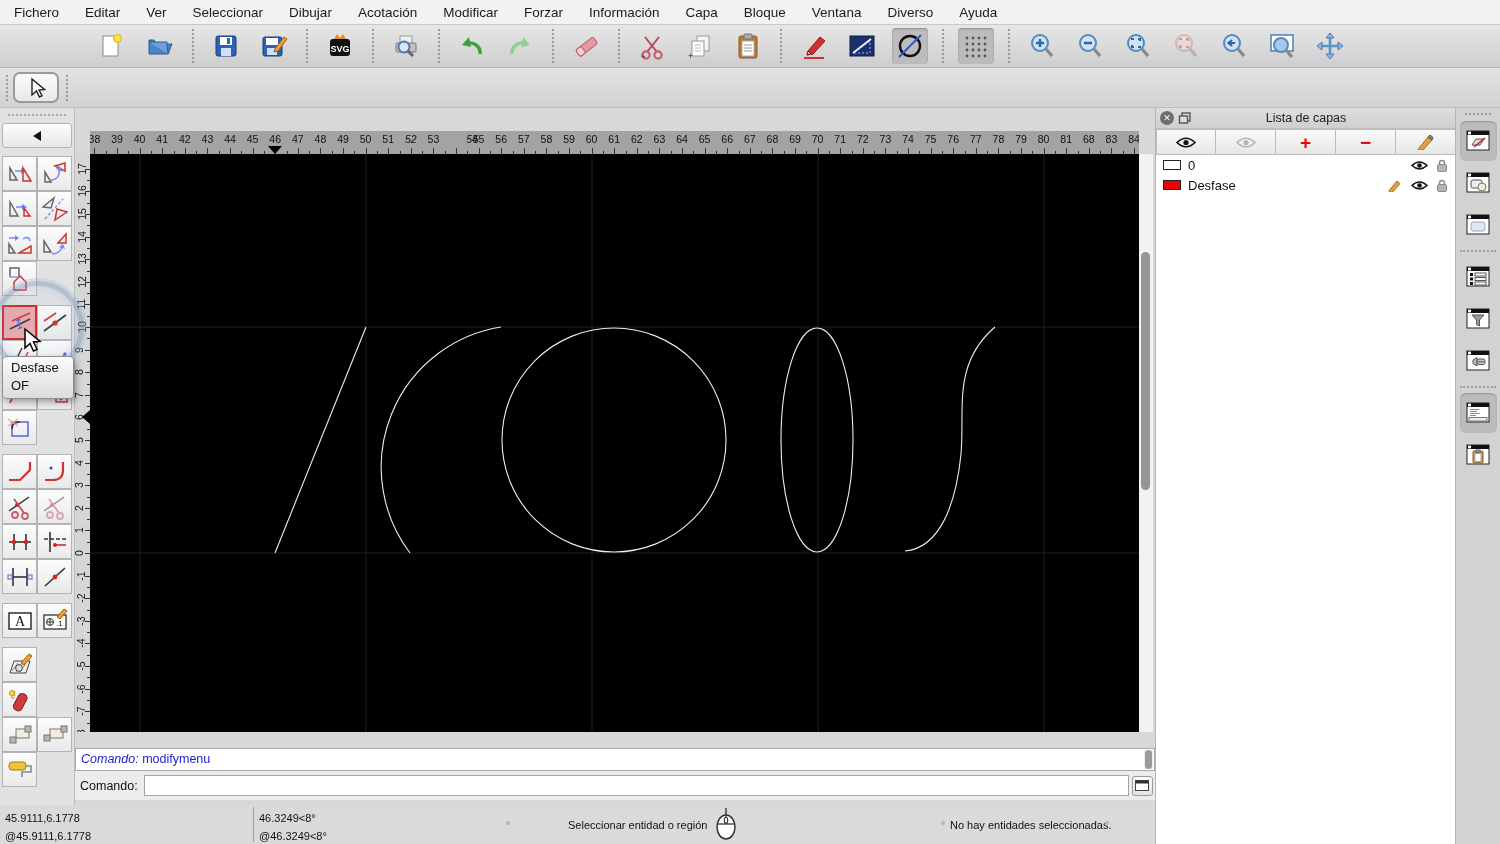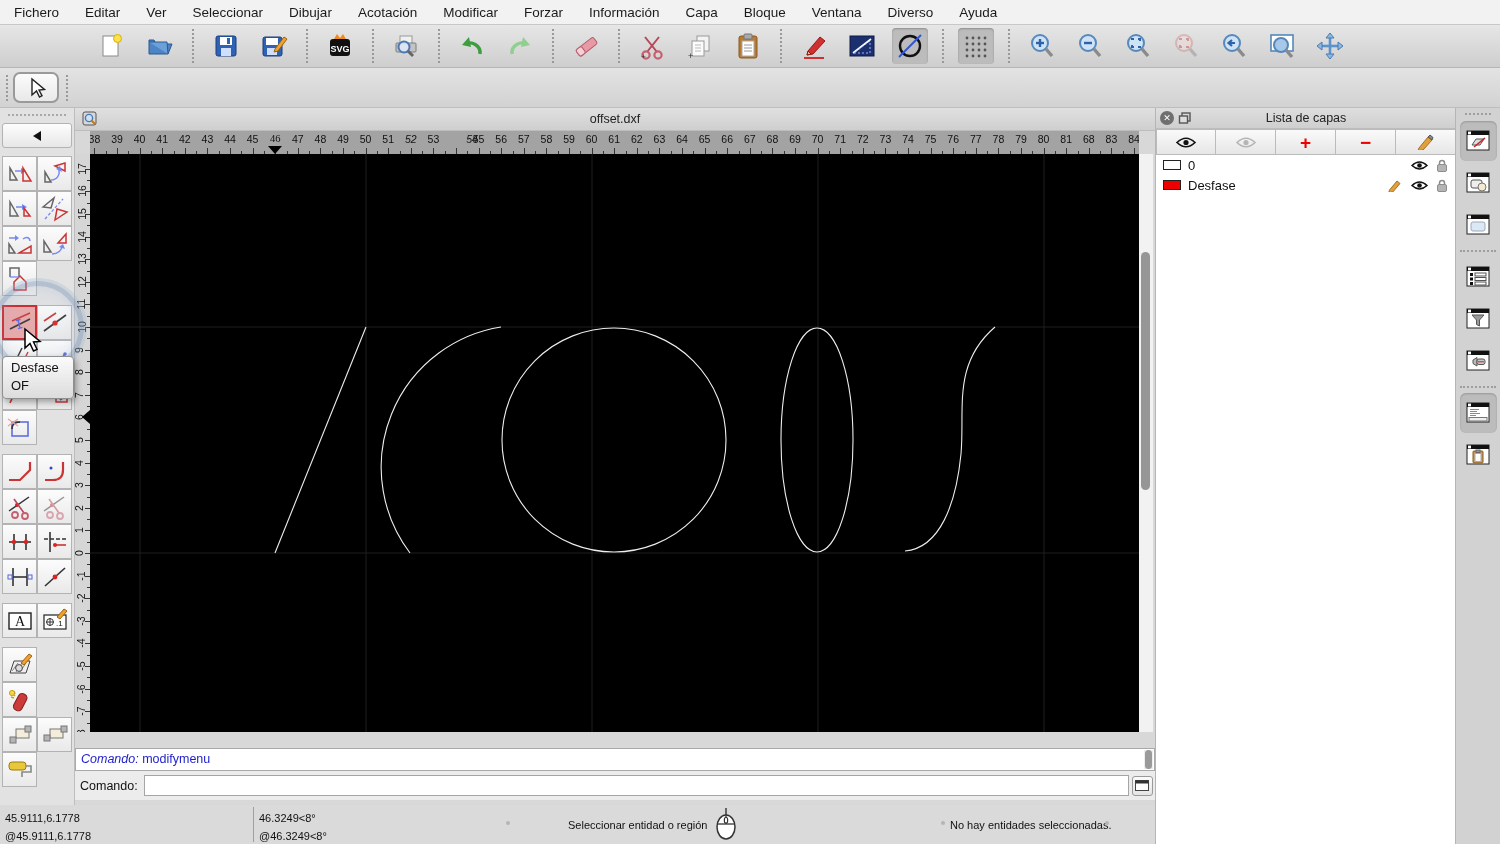--- a/index.html
+++ b/index.html
@@ -596,28 +596,20 @@
       <div class="tool-btn single">
           <svg width="28" height="24">
             <rect x="3" y="4" width="17" height="8" rx="3" fill="#e8c83a" stroke="#9a7d10"></rect>
             <path d="M20 8 L25 8 L25 14 L16 14 L16 19" fill="none" stroke="#888" stroke-width="1.6"></path>
           </svg>
         </div>
     </div>
   </div>
 
   <div class="mdi">
-    <div class="mdi-title">
-      <span class="wicon"><svg width="16" height="16">
-            <rect x="1" y="1" width="13" height="13" rx="2" fill="#d8d8d8" stroke="#555"></rect>
-            <circle cx="7" cy="7" r="3.6" fill="#cfe3f7" stroke="#4a7ab5" stroke-width="1.4"></circle>
-            <line x1="9.5" y1="9.5" x2="13" y2="13" stroke="#c07820" stroke-width="2"></line>
-          </svg></span>
-      <span class="ttl">offset.dxf</span>
-    </div>
     <div class="hruler" id="hruler">
         <span class="lab" style="left: 4.4px;">38</span>
         <div class="tick" style="left: 4.4px; height: 6px;"></div>
         <div class="tick" style="left: 15.7px; height: 3.5px;"></div>
         <span class="lab" style="left: 27px;">39</span>
         <div class="tick" style="left: 27px; height: 6px;"></div>
         <div class="tick" style="left: 38.3px; height: 3.5px;"></div>
         <span class="lab" style="left: 49.6px;">40</span>
         <div class="tick" style="left: 49.6px; height: 6px;"></div>
         <div class="tick" style="left: 60.9px; height: 3.5px;"></div>
@@ -629,21 +621,21 @@
         <div class="tick" style="left: 106.1px; height: 3.5px;"></div>
         <span class="lab" style="left: 117.4px;">43</span>
         <div class="tick" style="left: 117.4px; height: 6px;"></div>
         <div class="tick" style="left: 128.7px; height: 3.5px;"></div>
         <span class="lab" style="left: 140px;">44</span>
         <div class="tick" style="left: 140px; height: 6px;"></div>
         <div class="tick" style="left: 151.3px; height: 3.5px;"></div>
         <span class="lab" style="left: 162.6px;">45</span>
         <div class="tick" style="left: 162.6px; height: 6px;"></div>
         <div class="tick" style="left: 173.9px; height: 3.5px;"></div>
-        <span class="lab" style="left: 185.2px; font-family: Liberation Serif, serif;">46</span>
+        <span class="lab" style="left: 185.2px;">46</span>
         <div class="tick" style="left: 185.2px; height: 6px;"></div>
         <div class="tick" style="left: 196.5px; height: 3.5px;"></div>
         <span class="lab" style="left: 207.8px;">47</span>
         <div class="tick" style="left: 207.8px; height: 6px;"></div>
         <div class="tick" style="left: 219.1px; height: 3.5px;"></div>
         <span class="lab" style="left: 230.4px;">48</span>
         <div class="tick" style="left: 230.4px; height: 6px;"></div>
         <div class="tick" style="left: 241.7px; height: 3.5px;"></div>
         <span class="lab" style="left: 253px;">49</span>
         <div class="tick" style="left: 253px; height: 6px;"></div>

